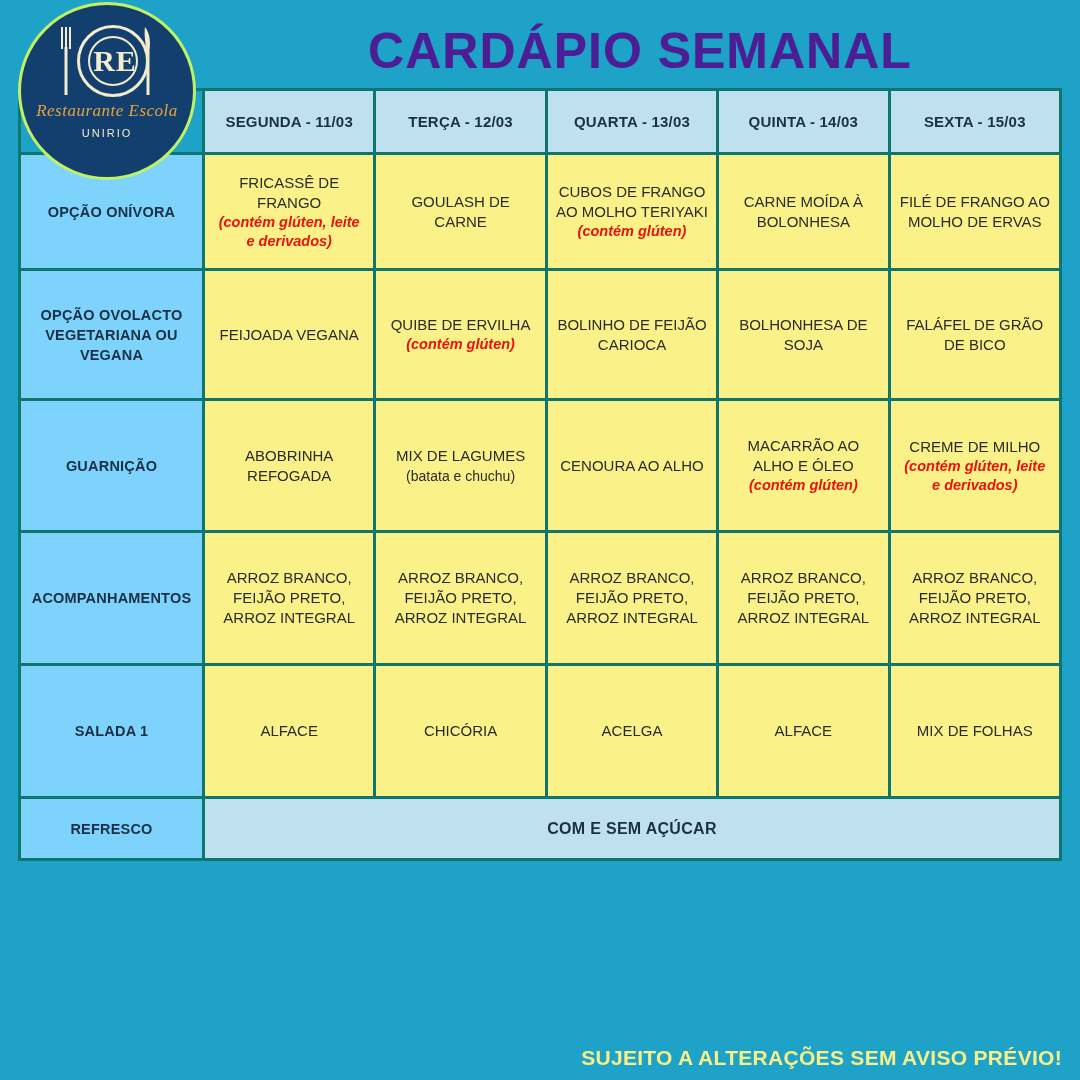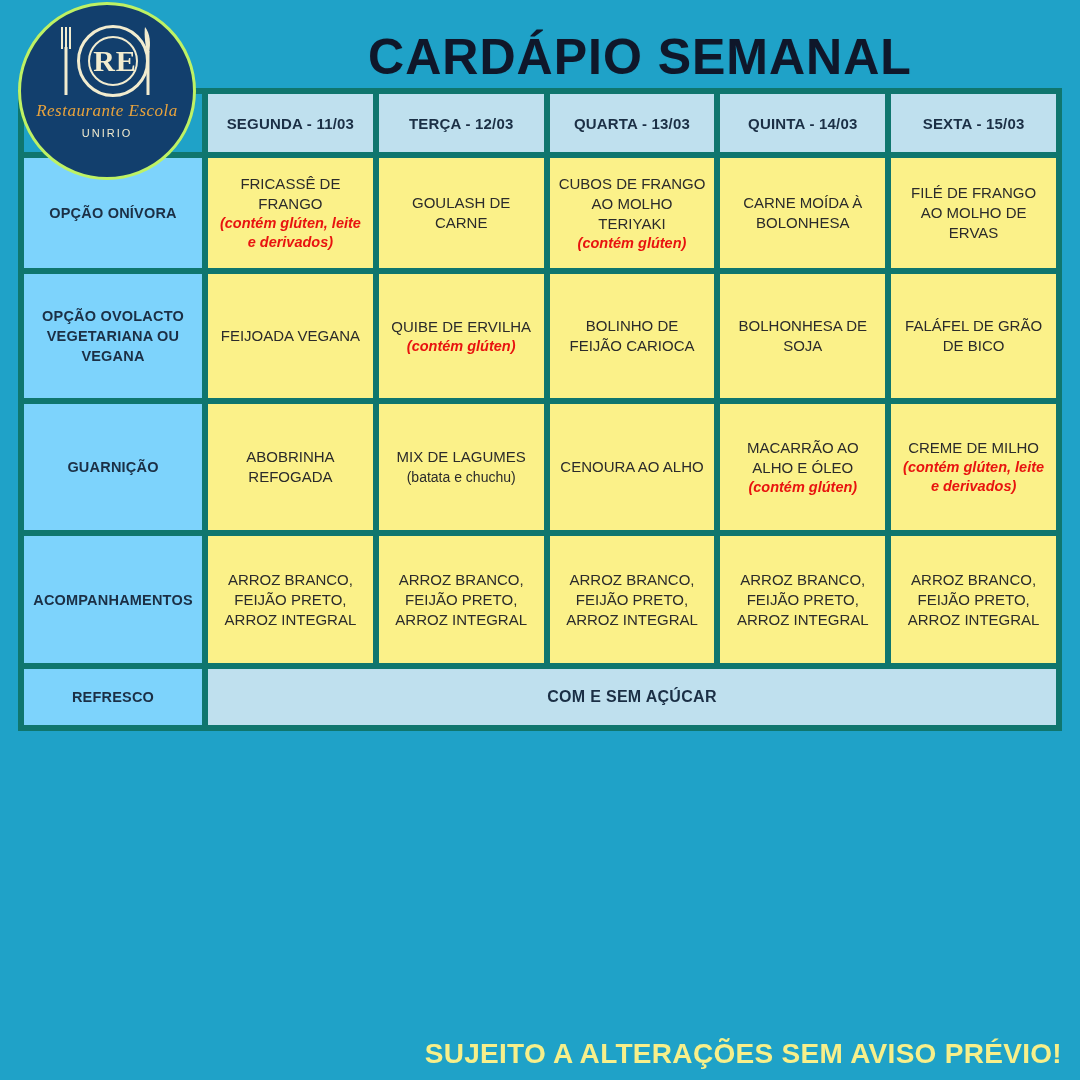--- a/index.html
+++ b/index.html
@@ -12,24 +12,24 @@
   }
   #page {
     position: relative;
     width: 1080px; height: 1080px;
     background: #1fa2c8;
   }
 
   
   .title {
     position: absolute;
-    left: 200px; top: 22px;
+    left: 200px; top: 16px;
     width: 880px;
     text-align: center;
-    color: #0f172a;
+    color: #4c1d95;
     font-size: 50px;
     font-weight: bold;
     letter-spacing: 1px;
     line-height: 70px;
     text-shadow: 0 0 1px rgba(0,0,0,0.15);
   }
 
   
   .logo {
     position: absolute;
@@ -86,21 +86,21 @@
 
   
   table.menu {
     position: absolute;
     left: 18px; top: 88px;
     width: 1044px;
     border-collapse: collapse;
     table-layout: fixed;
   }
   table.menu td, table.menu th {
-    border: 6px solid #0f766e;
+    border: 3px solid #0f766e;
     padding: 6px 8px;
     text-align: center;
     vertical-align: middle;
   }
   th.day-head {
     background: #bfe0ee;
     color: #1b2f45;
     font-size: 15px;
     font-weight: bold;
     height: 64px;
@@ -147,21 +147,21 @@
     letter-spacing: 0.3px;
   }
 
   
   .footer {
     position: absolute;
     left: 0; bottom: 10px;
     width: 1062px;
     text-align: right;
     color: #f7ef8a;
-    font-size: 28px;
+    font-size: 21px;
     font-weight: bold;
     letter-spacing: 0.3px;
   }
 </style>
 </head>
 <body>
 
 <div id="page">
 
   <div class="logo">
@@ -268,20 +268,28 @@
 
       <tr style="height:133px">
         <td class="row-head">ACOMPANHAMENTOS</td>
         <td class="cell">ARROZ BRANCO, FEIJÃO PRETO, ARROZ INTEGRAL</td>
         <td class="cell">ARROZ BRANCO, FEIJÃO PRETO, ARROZ INTEGRAL</td>
         <td class="cell">ARROZ BRANCO, FEIJÃO PRETO, ARROZ INTEGRAL</td>
         <td class="cell">ARROZ BRANCO, FEIJÃO PRETO, ARROZ INTEGRAL</td>
         <td class="cell">ARROZ BRANCO, FEIJÃO PRETO, ARROZ INTEGRAL</td>
       </tr>
 
+      <tr style="height:133px">
+        <td class="row-head">SALADA 1</td>
+        <td class="cell">ALFACE</td>
+        <td class="cell">CHICÓRIA</td>
+        <td class="cell">ACELGA</td>
+        <td class="cell">ALFACE</td>
+        <td class="cell">MIX DE FOLHAS</td>
+      </tr>
 
 
       <tr>
         <td class="row-head">REFRESCO</td>
         <td class="refresco" colspan="5">COM E SEM AÇÚCAR</td>
       </tr>
     </tbody>
   </table>
 
   <div class="footer">SUJEITO A ALTERAÇÕES SEM AVISO PRÉVIO!</div>

